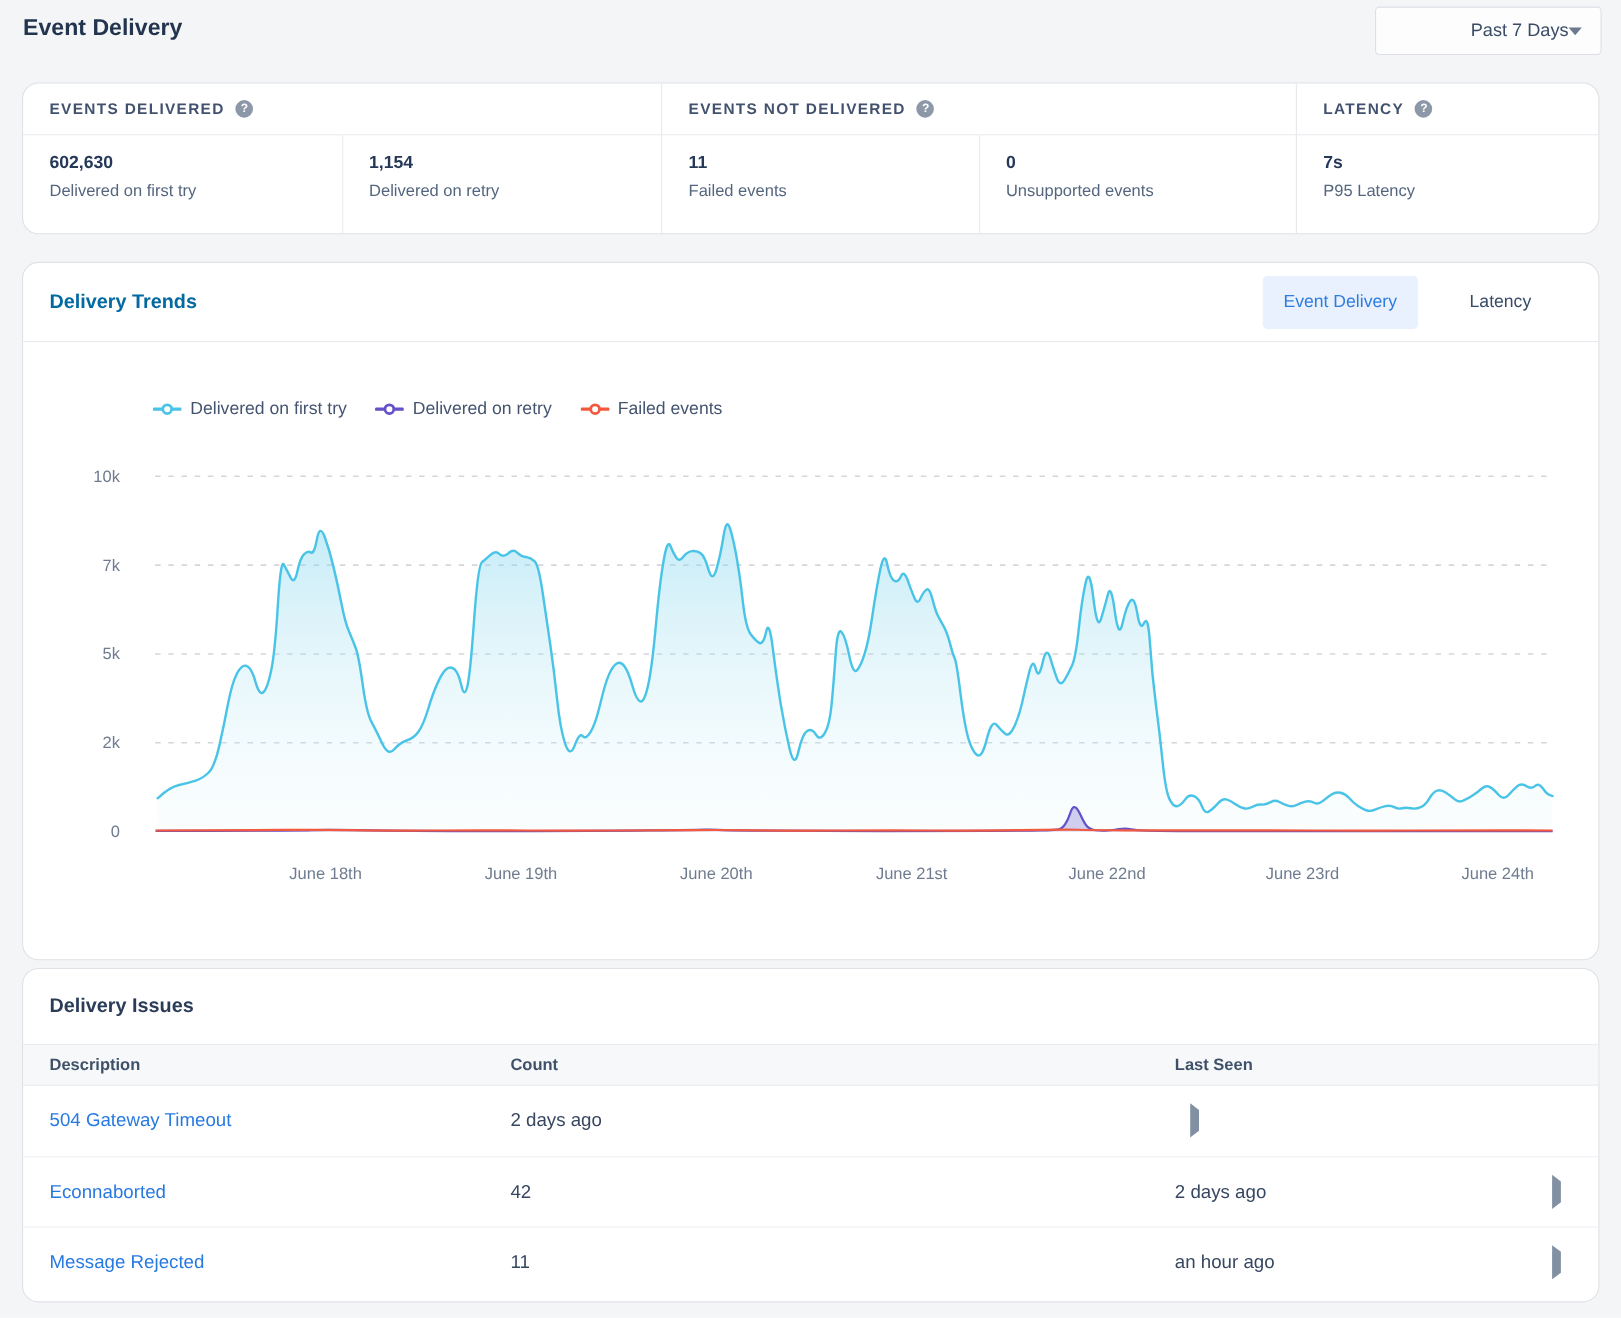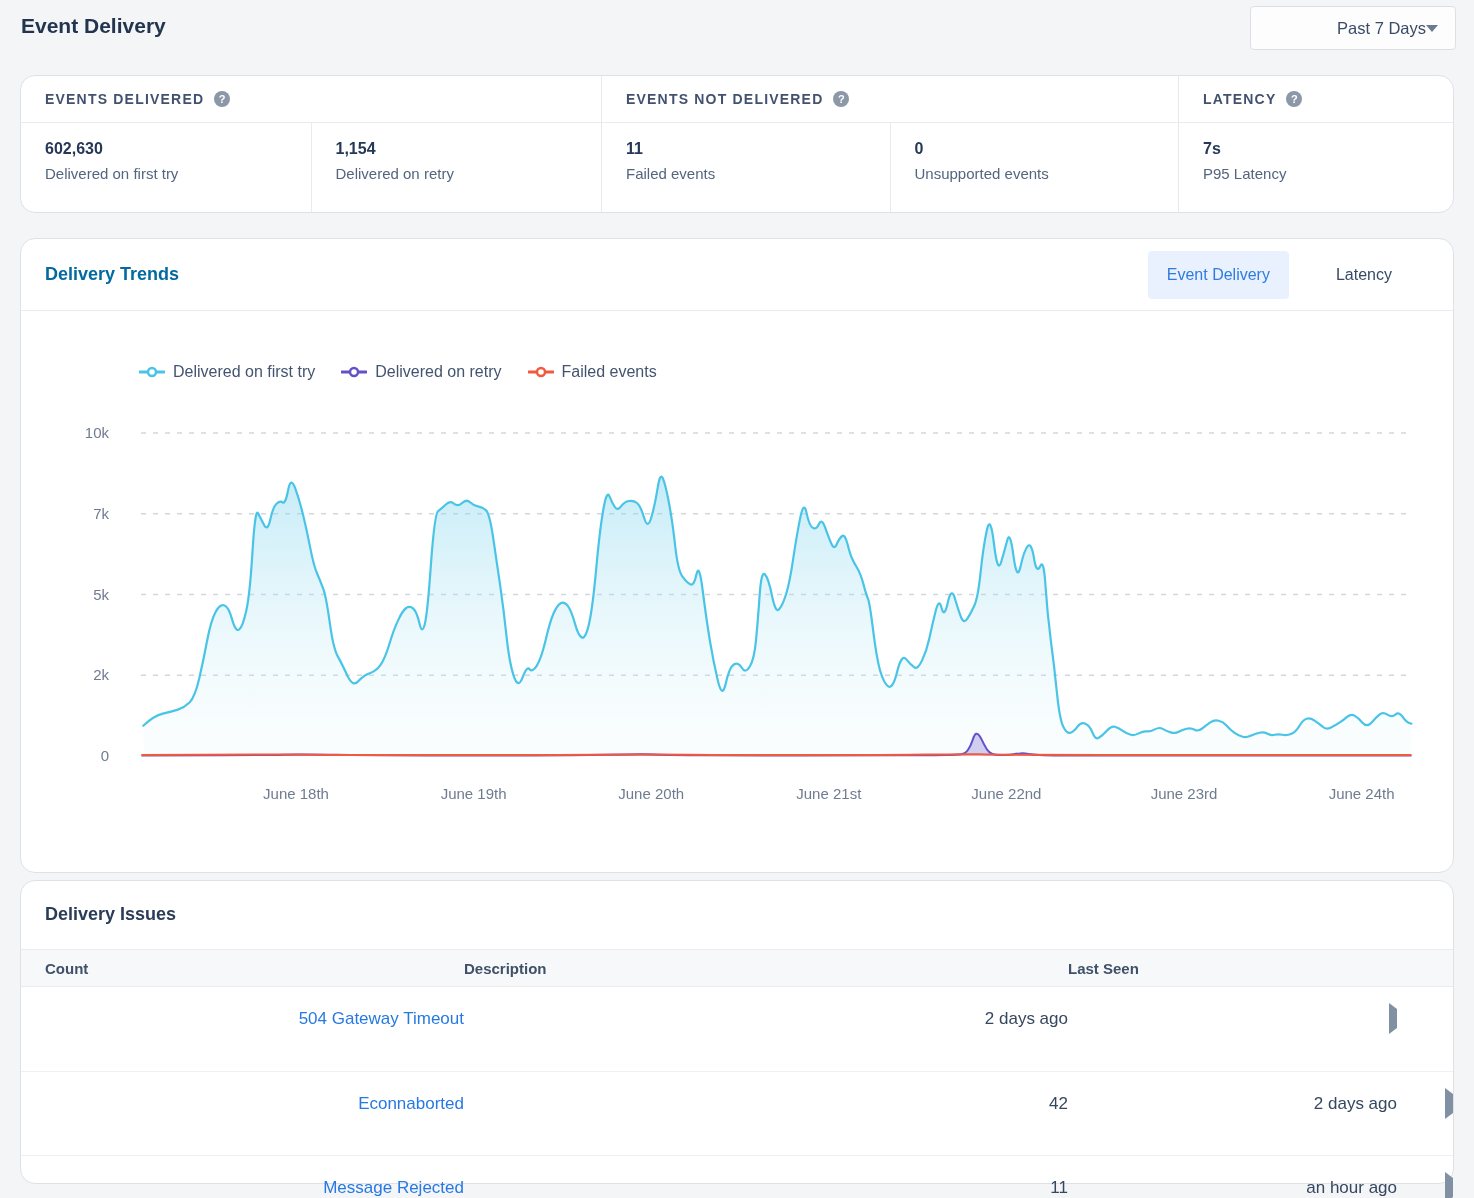--- a/index.html
+++ b/index.html
@@ -49,22 +49,22 @@
   .legend-item .lbl { font-size:16px; color:#44546f; }
   #trend-svg { position:absolute; left:0; top:0; }
 
   
   .issues-card { top:880px; height:304px; }
   .issues-title { font-size:18px; font-weight:700; color:#2a3c57; padding:23px 24px 24px; }
   .table-head { display:grid; grid-template-columns:419px 604px 1fr 56px; align-items:center; height:38px;
     padding-left:24px; background:#f7f8f9; border-top:1px solid #e9ebee; border-bottom:1px solid #e9ebee;
     font-size:15px; font-weight:700; color:#3e5169; }
   .issue-row { display:grid; grid-template-columns:419px 604px 1fr 56px; align-items:center; height:64px;
-    padding-left:24px; font-size:17px; color:#36475f; cursor:pointer;text-align:right; }
-  .issue-row + .issue-row { border-top:1px solid #eef0f3;margin-top:20px; }
+    padding-left:24px; font-size:17px; color:#36475f; cursor:pointer; }
+  .issue-row + .issue-row { border-top:1px solid #eef0f3; }
   .issue-link { color:#2779e2; cursor:pointer; }
   .chevron-right { width:0; height:0; border-top:6px solid transparent; border-bottom:6px solid transparent;
     border-left:8px solid #8190a2; margin-left:14px; cursor:pointer; }
 </style>
 </head>
 <body>
 
 <div class="page-title">Event Delivery</div>
 
 <div class="range-select">
@@ -180,22 +180,22 @@
         </svg>
         <span class="lbl">Failed events</span>
       </div>
     </div>
   </div>
 </div>
 
 <div class="card issues-card">
   <div class="issues-title">Delivery Issues</div>
   <div class="table-head">
+    <div>Description</div>
     <div>Count</div>
-    <div>Description</div>
     <div>Last Seen</div>
     <div></div>
   </div>
   <div class="issue-row">
     <div><span class="issue-link">504 Gateway Timeout</span></div>
     <div>2 days ago</div>
     <div><span class="chevron-right"></span></div>
   </div>
   <div class="issue-row">
     <div><span class="issue-link">Econnaborted</span></div>

